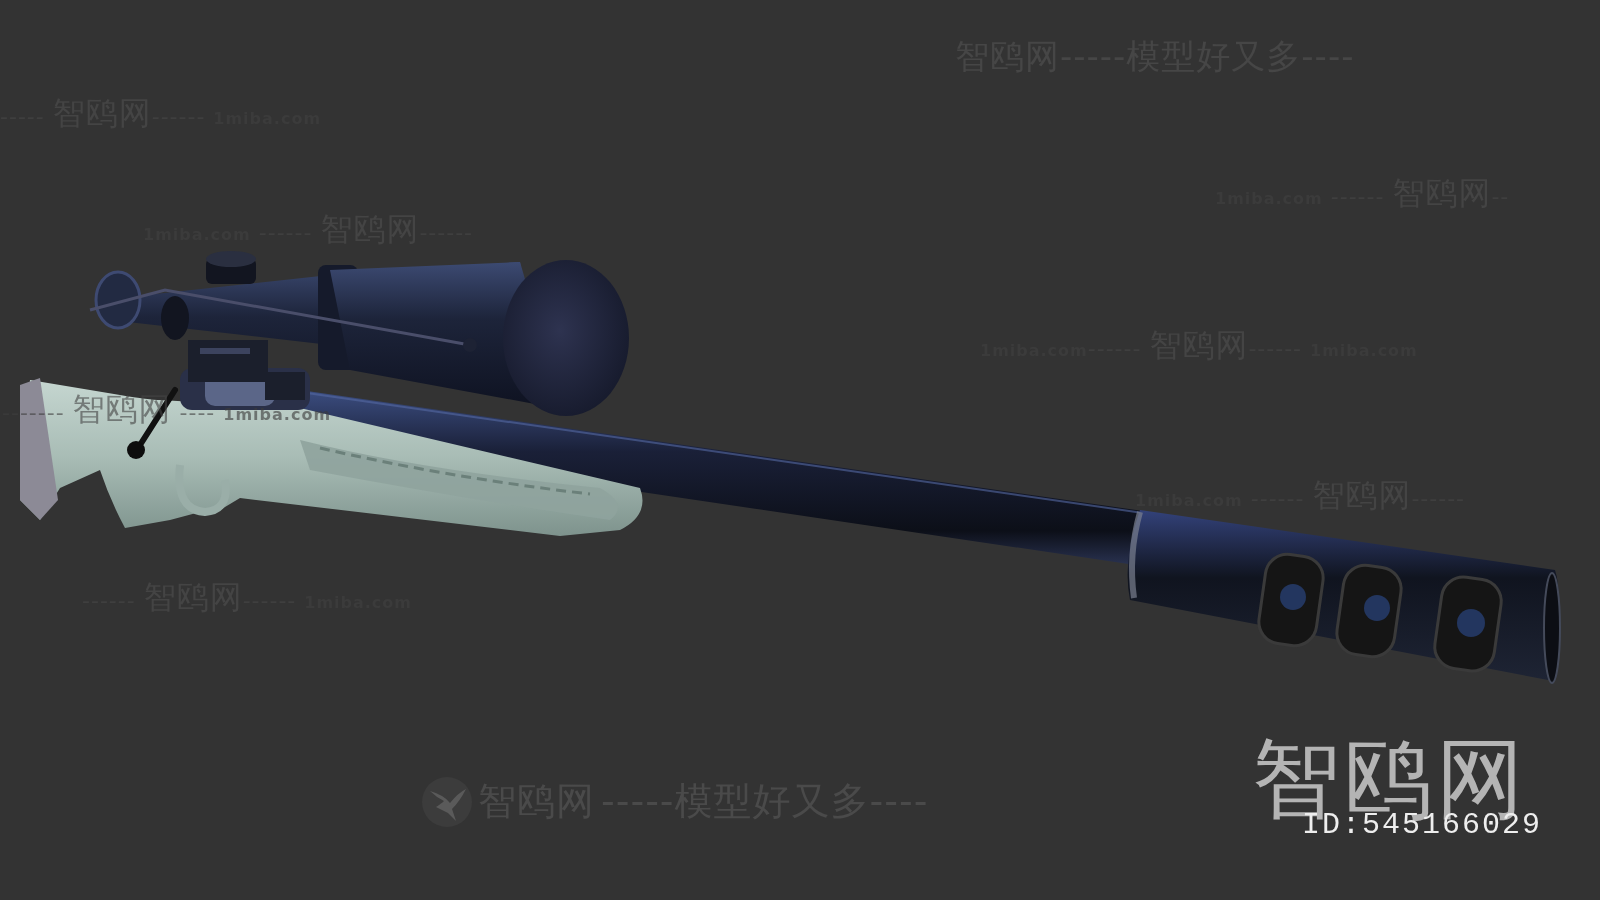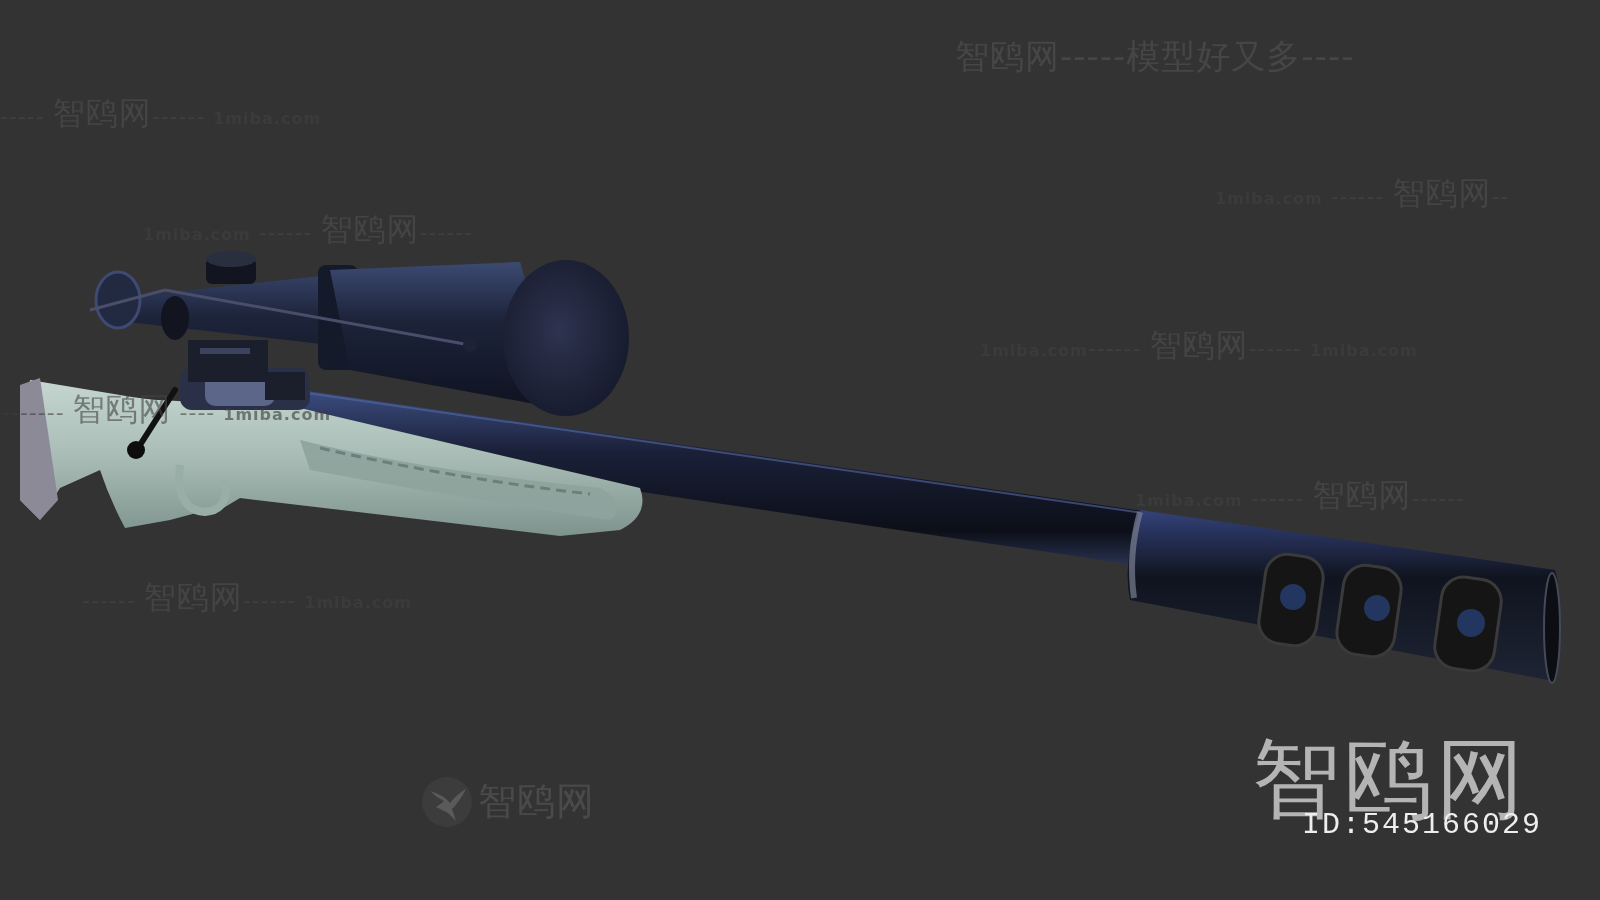--- a/index.html
+++ b/index.html
@@ -158,16 +158,17 @@
 
 <div class="wm wm-top">智鸥网-----模型好又多----</div>
 
 <div class="wm wm-bottom">
   <span class="bird-logo">
     <svg width="50" height="50" viewBox="0 0 50 50">
       <path d="M8,14 Q22,18 28,26 Q36,16 44,12 Q38,24 30,32 L34,44 L26,36 L14,30 Q20,26 22,24 Q14,20 8,14 Z" fill="#5a5a5a"></path>
     </svg>
   </span>
   <span>智鸥网</span>
+    <span>-----模型好又多----</span>
 </div>
 
 <div class="brand-big">智鸥网</div>
 <div class="id-label">ID:545166029</div>
 
 </body></html>

